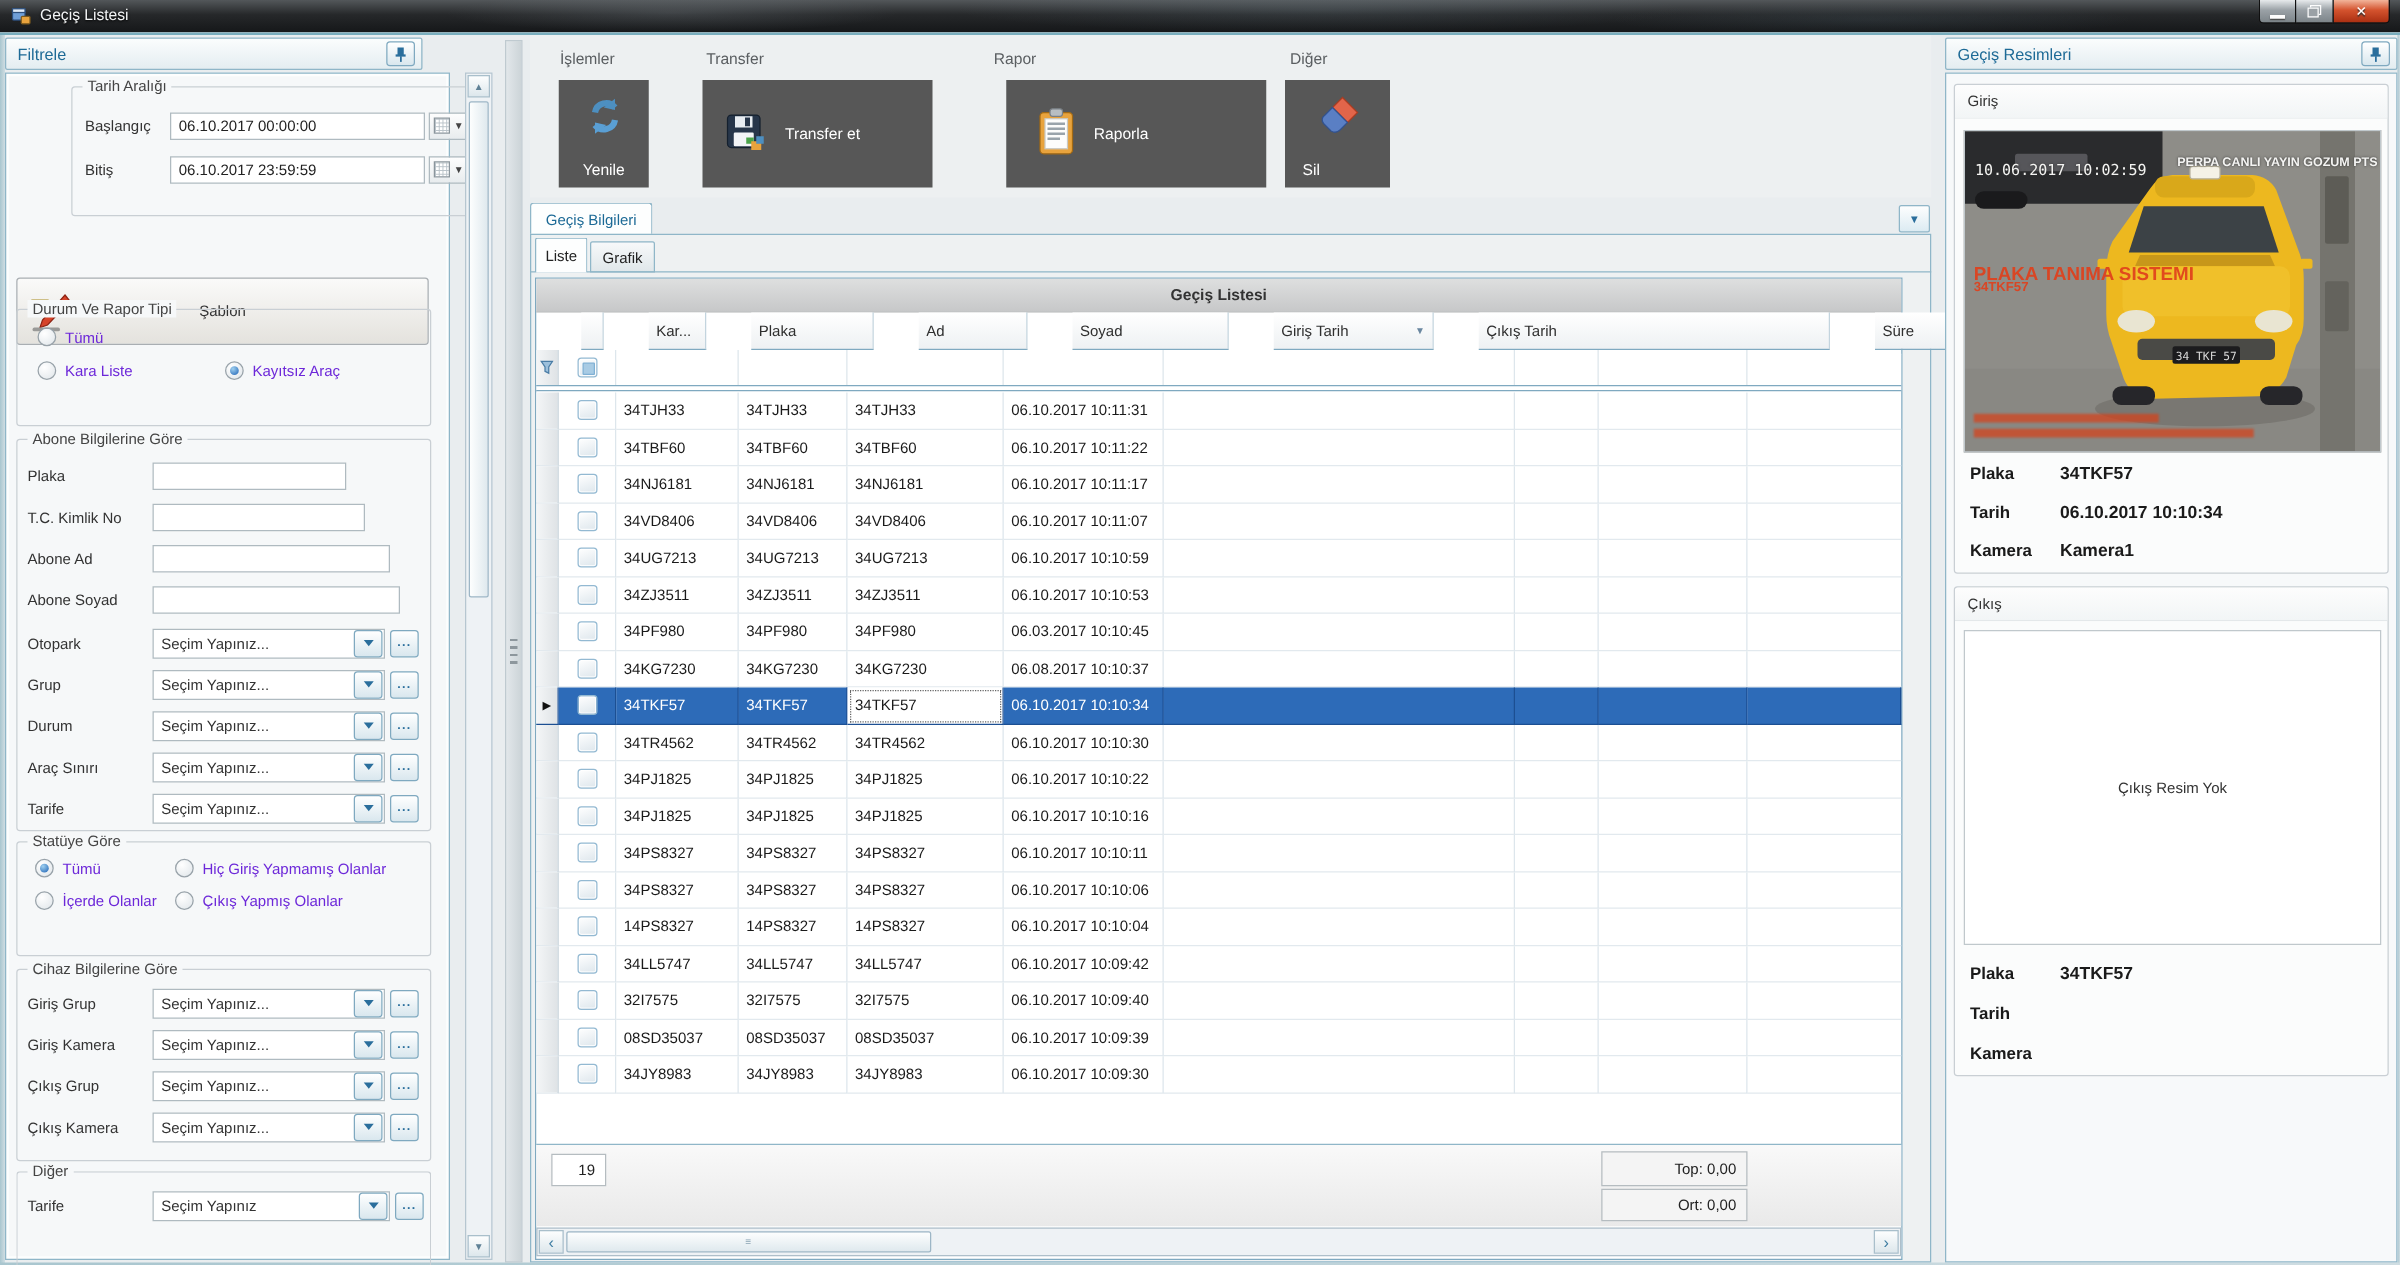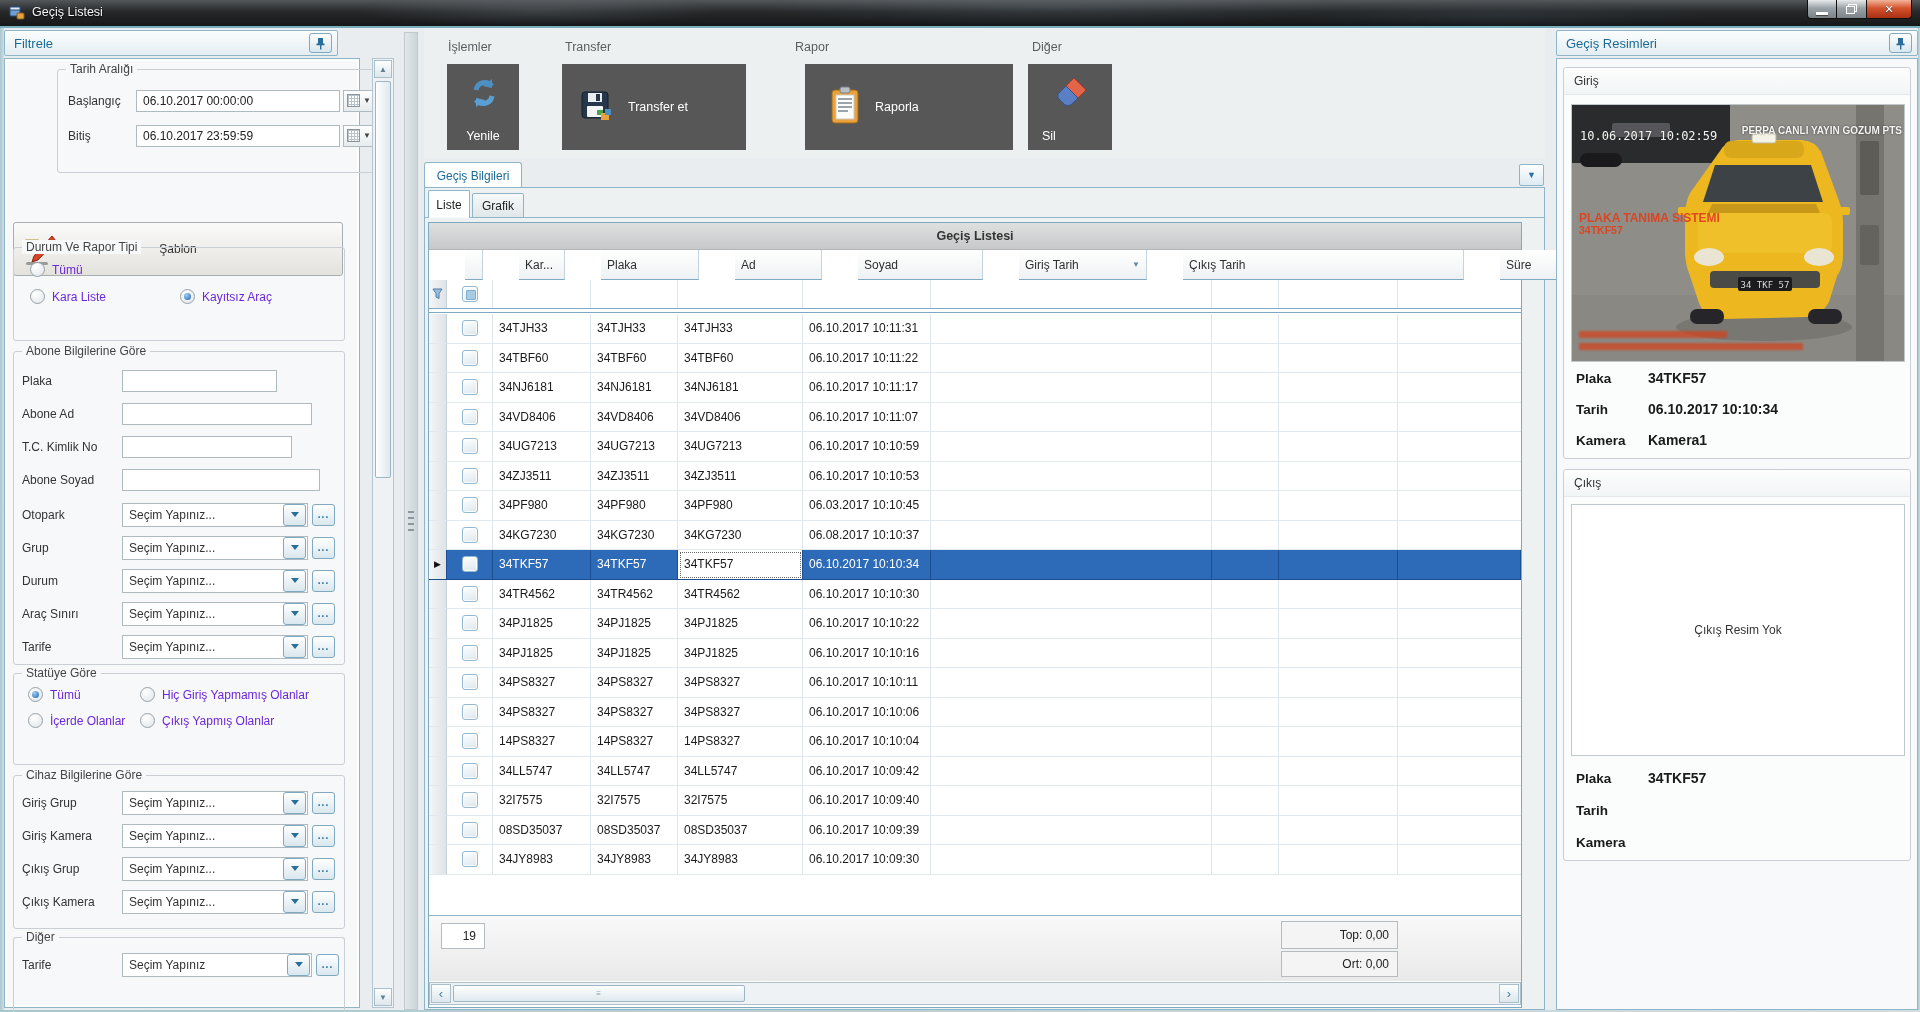--- a/index.html
+++ b/index.html
@@ -254,26 +254,26 @@
     </div>
 
     <div class="grp" style="left:8px;top:292px;width:330px;height:312px;">
       <span class="gcap">Abone Bilgilerine Göre</span>
       <div id="abone-textrows" style="padding:14px 4px 0 4px;">
           <div class="frow">
             <span class="flbl">Plaka</span>
             <span class="tbox" style="width: 155px;"></span>
           </div>
           <div class="frow">
+            <span class="flbl">T.C. Kimlik No</span>
+            <span class="tbox" style="width: 170px;"></span>
+          </div>
+          <div class="frow">
             <span class="flbl">Abone Ad</span>
             <span class="tbox" style="width: 190px;"></span>
-          </div>
-          <div class="frow">
-            <span class="flbl">T.C. Kimlik No</span>
-            <span class="tbox" style="width: 170px;"></span>
           </div>
           <div class="frow">
             <span class="flbl">Abone Soyad</span>
             <span class="tbox" style="width: 198px;"></span>
           </div>
         </div>
       <div id="abone-selrows" style="padding:2px 4px 0 4px;">
           <div class="frow">
             <span class="flbl">Otopark</span>
             <span class="combo" style="width: 186px;">
@@ -845,21 +845,21 @@
           <rect x="138" y="166" width="110" height="17" rx="4" fill="#4a4a46"></rect>
           <rect x="166" y="172" width="54" height="14" rx="2" fill="#1c1c1e"></rect>
           <text id="plate-text" x="193" y="183" font-size="9" text-anchor="middle" fill="#d8d8d8" font-family="DejaVu Sans Mono, monospace">34 TKF 57</text>
           <rect x="106" y="102" width="10" height="8" rx="2" fill="#edb81f"></rect>
           <rect x="268" y="102" width="10" height="8" rx="2" fill="#edb81f"></rect>
           <rect x="118" y="204" width="34" height="15" rx="7" fill="#26262a"></rect>
           <rect x="236" y="204" width="34" height="15" rx="7" fill="#26262a"></rect>
         </svg>
         <span class="ovl" style="left:8px;top:24px;font-size:12px;font-family:'DejaVu Sans Mono',monospace;">10.06.2017 10:02:59</span>
         <span class="ovl" style="right:2px;top:20px;font-size:10px;font-weight:bold;padding-left:25px;">PERPA CANLI YAYIN GOZUM PTS</span>
-        <span class="redtxt" style="left:7px;top:106px;font-size:12px;">PLAKA TANIMA SISTEMI</span>
+        <span class="redtxt" style="left:7px;top:106px;font-size:15px;">PLAKA TANIMA SISTEMI</span>
         <span class="redtxt" style="left:7px;top:119px;font-size:10.5px;">34TKF57</span>
         <span class="redbar" style="left:7px;top:226px;width:148px;"></span>
         <span class="redbar" style="left:7px;top:238px;width:224px;"></span>
       </div>
       <div class="inforow" style="top:300px;">
         <span class="il">Plaka</span>
         <span class="iv">34TKF57</span>
       </div>
       <div class="inforow" style="top:331px;">
         <span class="il">Tarih</span>

